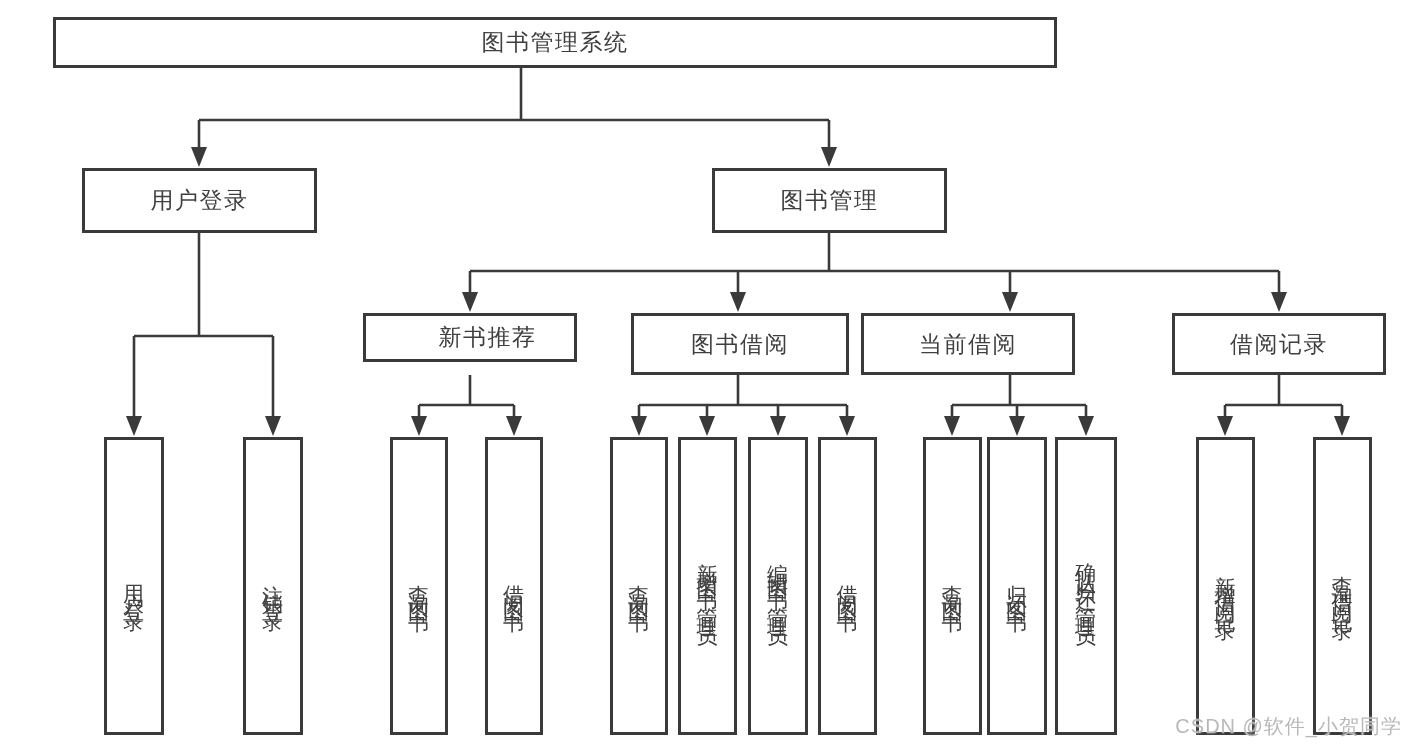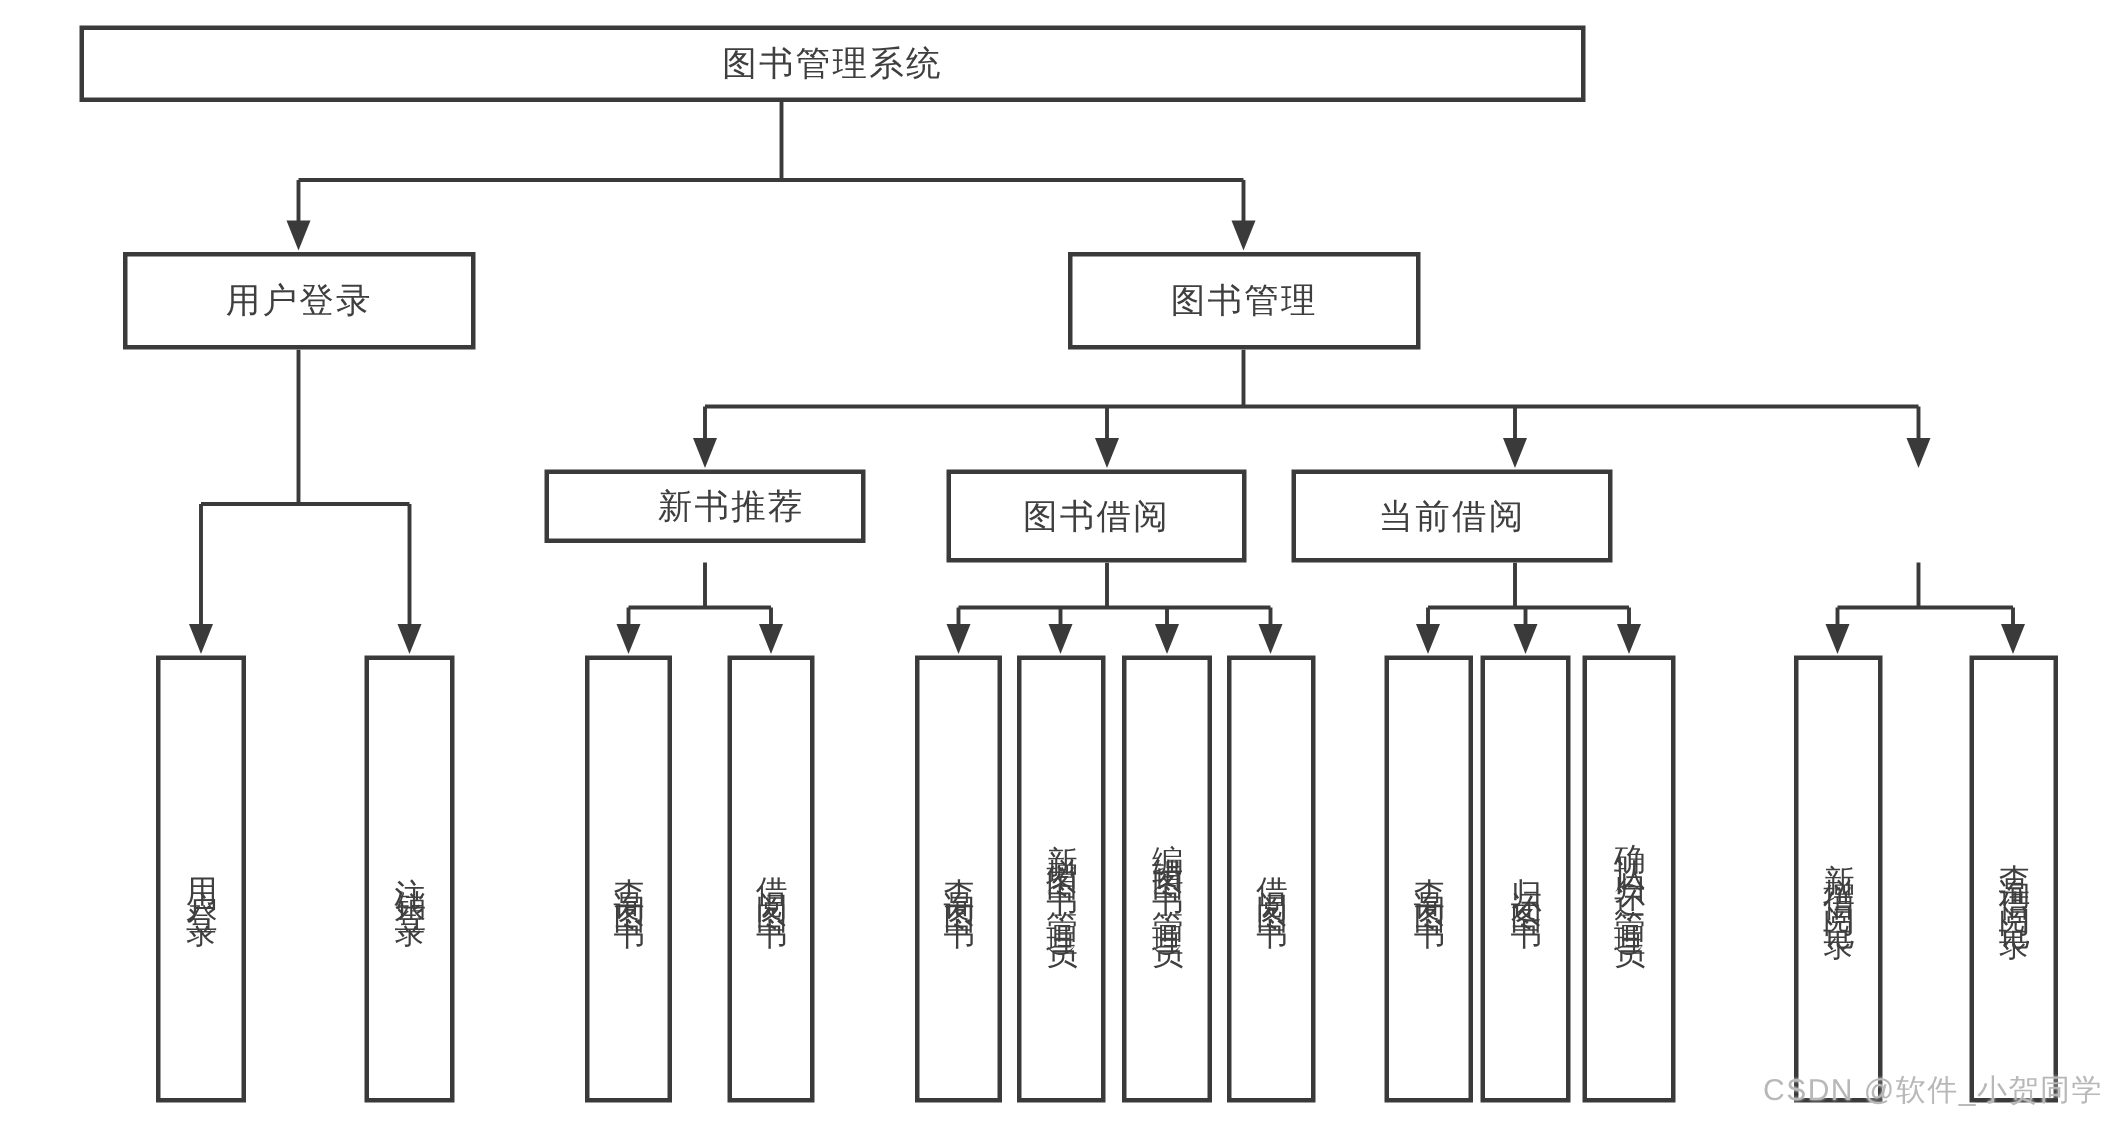--- a/index.html
+++ b/index.html
@@ -106,25 +106,28 @@
   <div class="node hbox" style="left:82px;top:168px;width:235px;height:65px;">
     <span>用户登录</span>
   </div>
   <div class="node hbox" style="left:712px;top:168px;width:235px;height:65px;">
     <span>图书管理</span>
   </div>
 
   <div class="node hbox" style="left:363px;top:313px;width:214px;height:49px;padding-left:35px;">
     <span>新书推荐</span>
   </div>
-  <div class="node hbox" style="left:631px;top:313px;width:200px;height:62px;">
+  <div class="node hbox" style="left:631px;top:313px;width:218px;height:62px;">
     <span>图书借阅</span>
   </div>
   <div class="node hbox" style="left:861px;top:313px;width:214px;height:62px;">
     <span>当前借阅</span>
+  </div>
+  <div class="node hbox" style="left:1172px;top:313px;width:214px;height:62px;">
+    <span>借阅记录</span>
   </div>
 
   <div class="node leaf" style="left:104px;top:437px;width:60px;height:298px;">
     <span>用户登录</span>
   </div>
   <div class="node leaf" style="left:243px;top:437px;width:60px;height:298px;">
     <span>注销登录</span>
   </div>
 
   <div class="node leaf" style="left:390px;top:437px;width:58px;height:298px;">

